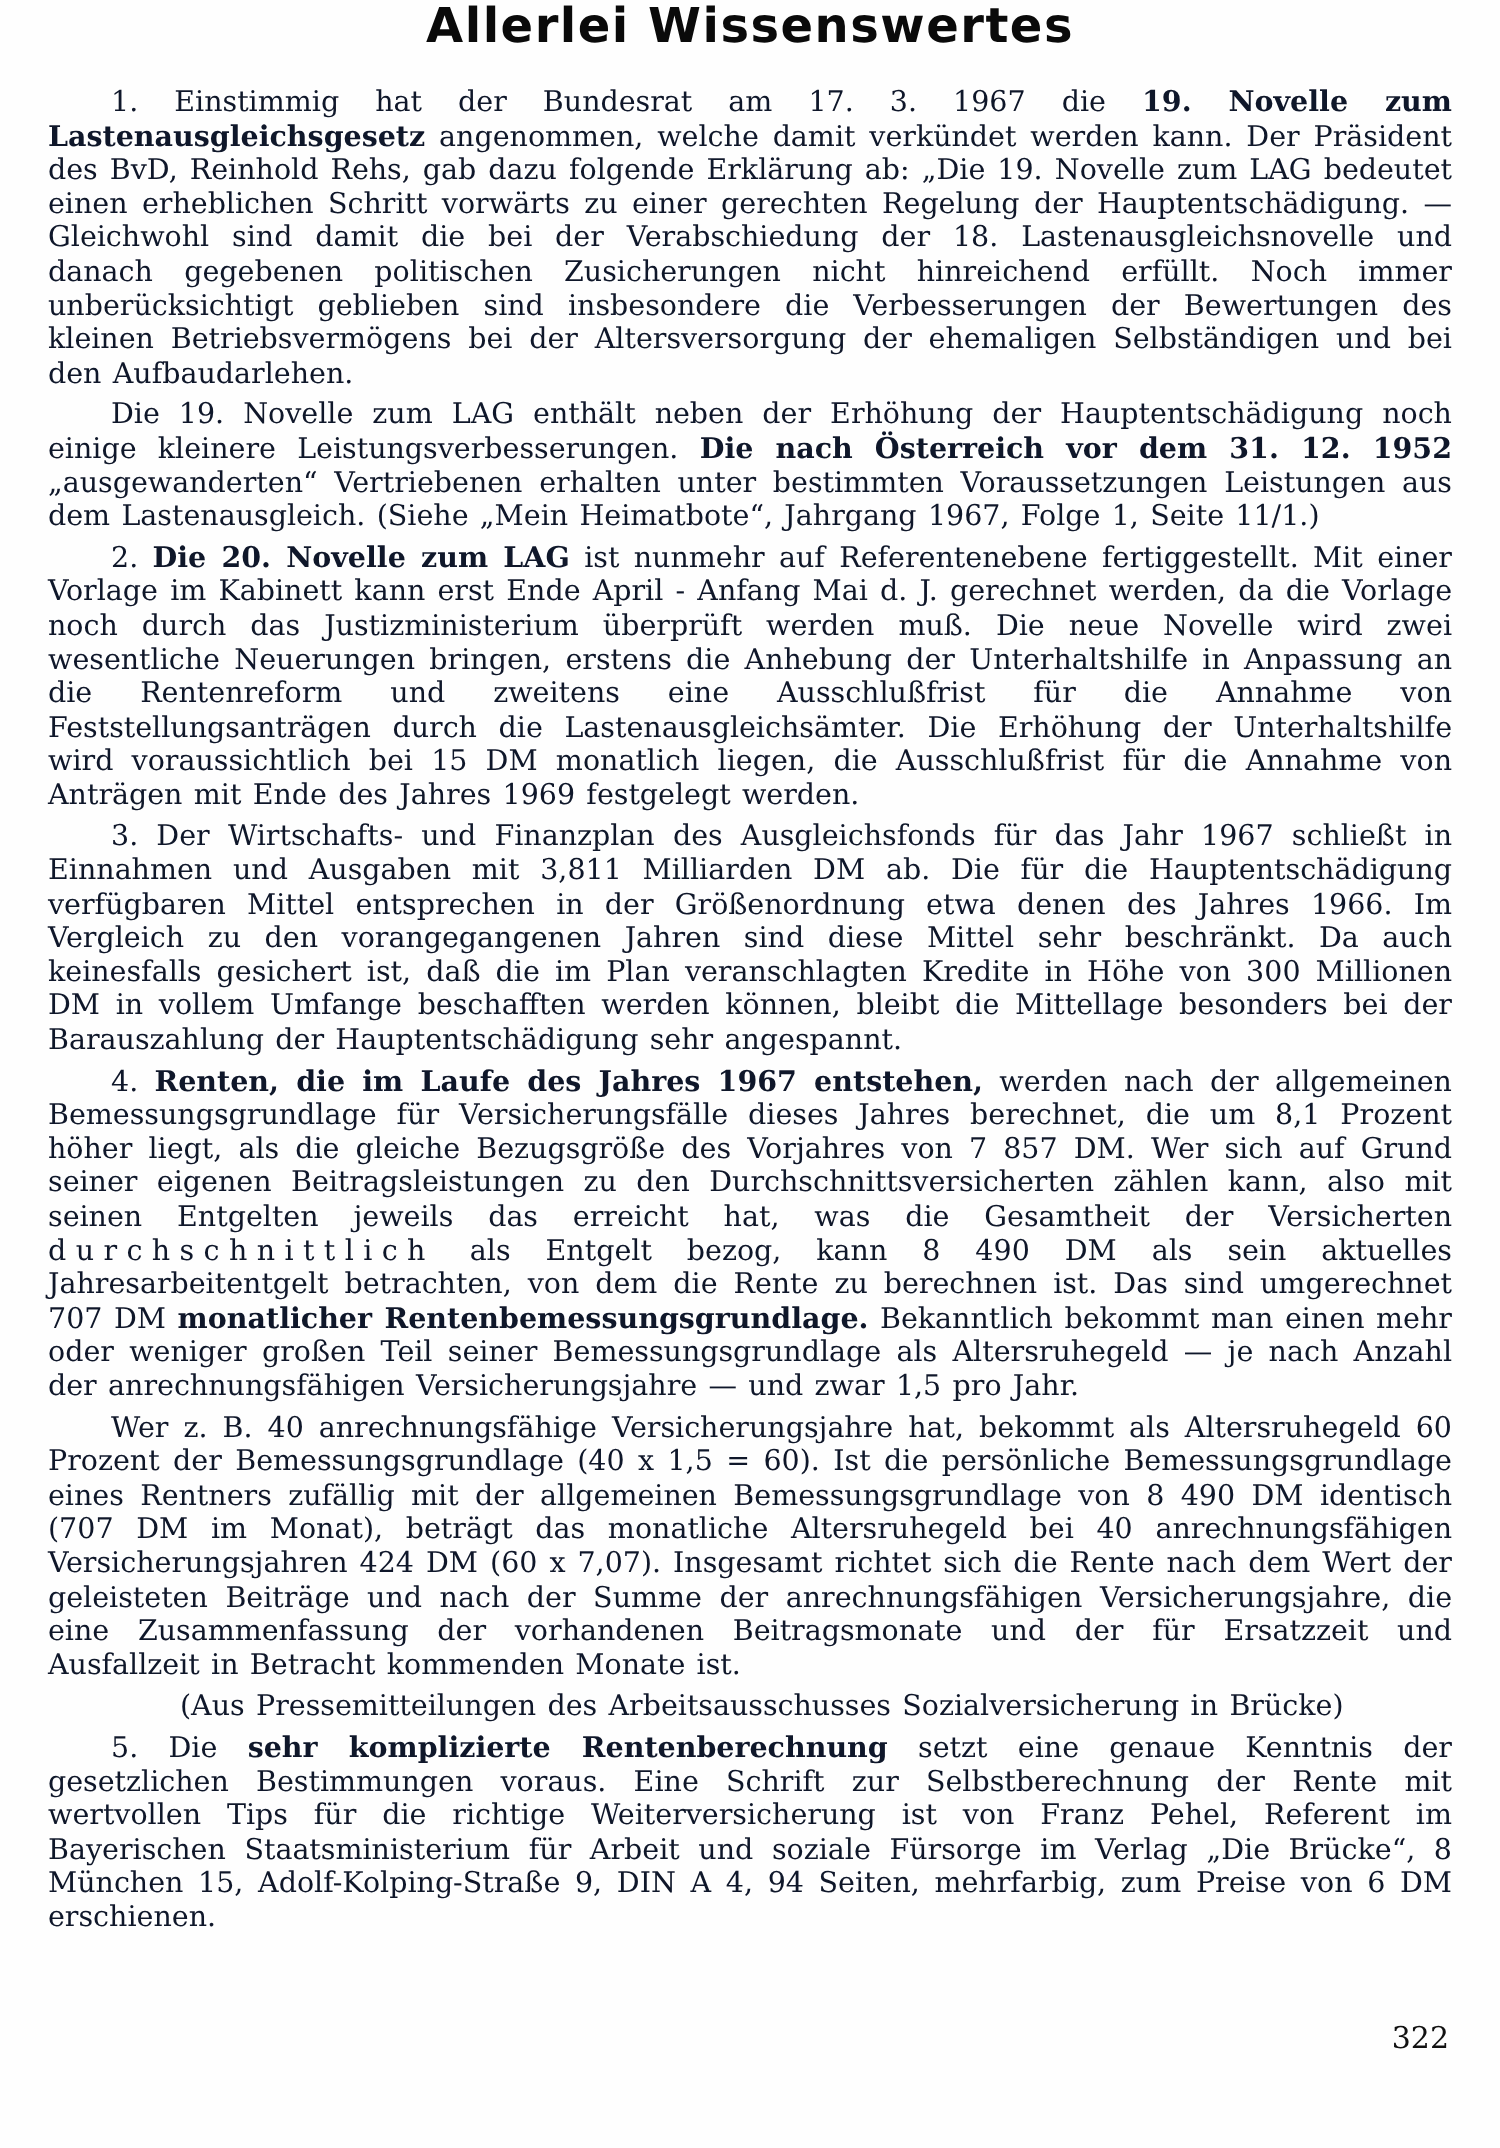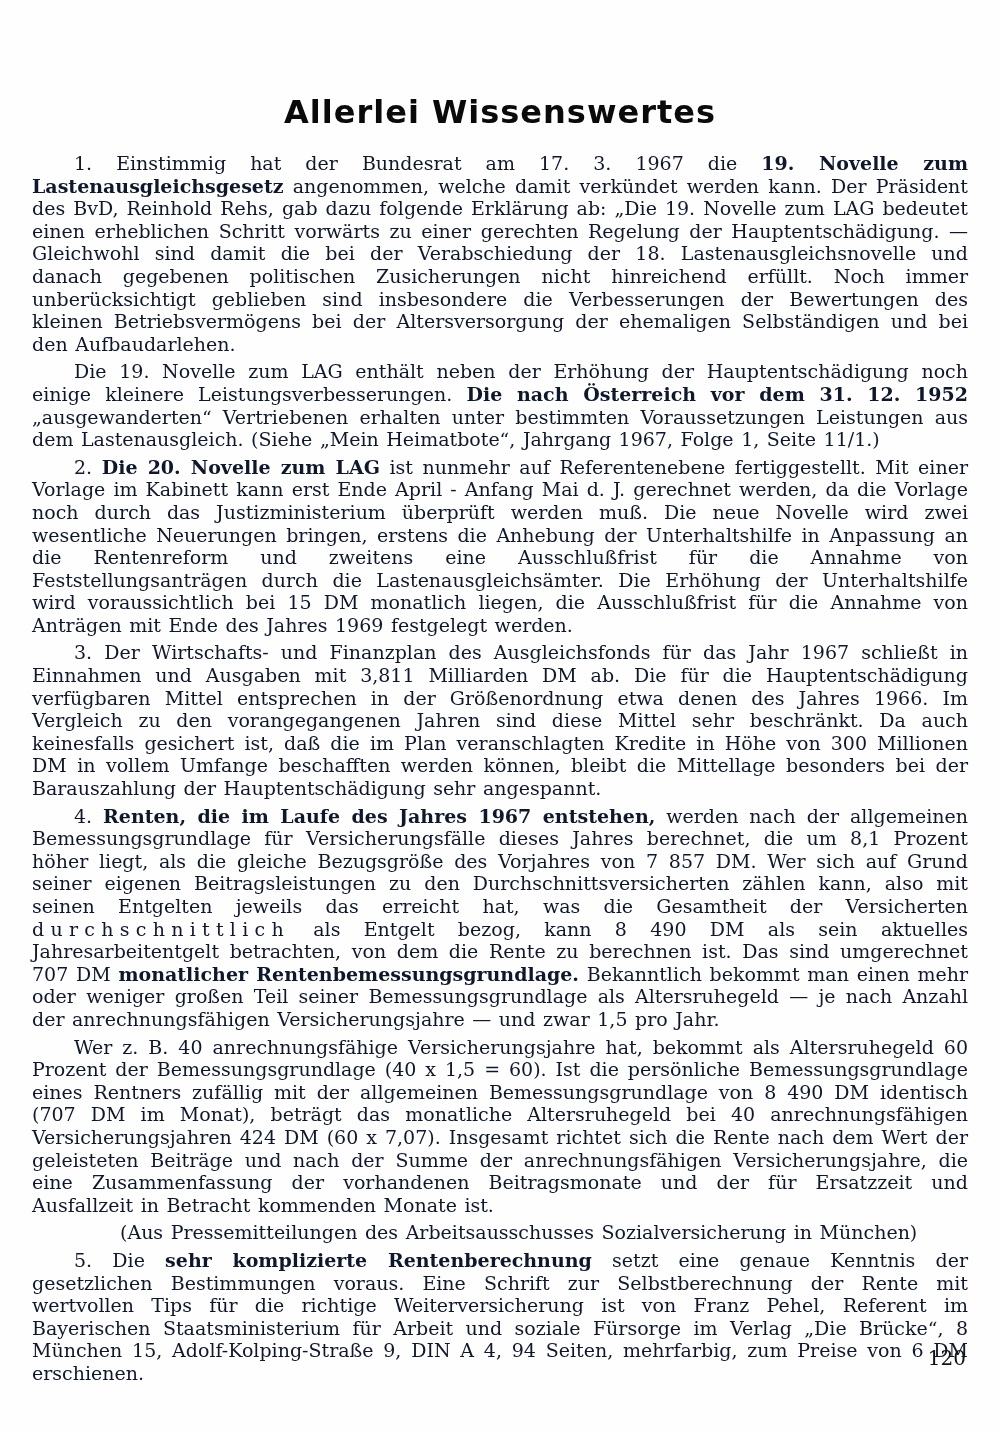--- a/index.html
+++ b/index.html
@@ -11,21 +11,20 @@
     position: relative;
     width: 1000px;
     height: 1432px;
     background: #fefefe;
     overflow: hidden;
     font-family: "DejaVu Serif", serif;
     color: #111111;
   }
   .title {
     margin: 0;
-    padding-top: 95px;
     text-align: center;
     font-family: "DejaVu Sans", sans-serif;
     font-weight: bold;
     font-size: 32px;
     line-height: 34px;
     letter-spacing: 1px;
     color: #0a0a0a;
   }
   .body-text {
     margin: 23px 32px 0 32px;
@@ -57,17 +56,17 @@
 
 <div class="page">
   <h1 class="title">Allerlei Wissenswertes</h1>
   <div class="body-text">
     <p class="para"><span>1. Einstimmig hat der Bundesrat am 17. 3. 1967 die </span><span class="seg-bold">19. Novelle zum Lastenausgleichsgesetz</span><span> angenommen, welche damit verkündet werden kann. Der Präsident des BvD, Reinhold Rehs, gab dazu folgende Erklärung ab: „Die 19. Novelle zum LAG bedeutet einen erheblichen Schritt vorwärts zu einer gerechten Regelung der Hauptentschädigung. — Gleichwohl sind damit die bei der Verabschiedung der 18. Lastenausgleichsnovelle und danach gegebenen politischen Zusicherungen nicht hinreichend erfüllt. Noch immer unberücksichtigt geblieben sind insbesondere die Verbesserungen der Bewertungen des kleinen Betriebsvermögens bei der Altersversorgung der ehemaligen Selbständigen und bei den Aufbaudarlehen.</span></p>
     <p class="para"><span>Die 19. Novelle zum LAG enthält neben der Erhöhung der Hauptentschädigung noch einige kleinere Leistungsverbesserungen. </span><span class="seg-bold">Die nach Österreich vor dem 31. 12. 1952</span><span> „ausgewanderten“ Vertriebenen erhalten unter bestimmten Voraussetzungen Leistungen aus dem Lastenausgleich. (Siehe „Mein Heimatbote“, Jahrgang 1967, Folge 1, Seite 11/1.)</span></p>
     <p class="para"><span>2. </span><span class="seg-bold">Die 20. Novelle zum LAG</span><span> ist nunmehr auf Referentenebene fertiggestellt. Mit einer Vorlage im Kabinett kann erst Ende April - Anfang Mai d. J. gerechnet werden, da die Vorlage noch durch das Justizministerium überprüft werden muß. Die neue Novelle wird zwei wesentliche Neuerungen bringen, erstens die Anhebung der Unterhaltshilfe in Anpassung an die Rentenreform und zweitens eine Ausschlußfrist für die Annahme von Feststellungsanträgen durch die Lastenausgleichsämter. Die Erhöhung der Unterhaltshilfe wird voraussichtlich bei 15 DM monatlich liegen, die Ausschlußfrist für die Annahme von Anträgen mit Ende des Jahres 1969 festgelegt werden.</span></p>
     <p class="para"><span>3. Der Wirtschafts- und Finanzplan des Ausgleichsfonds für das Jahr 1967 schließt in Einnahmen und Ausgaben mit 3,811 Milliarden DM ab. Die für die Hauptentschädigung verfügbaren Mittel entsprechen in der Größenordnung etwa denen des Jahres 1966. Im Vergleich zu den vorangegangenen Jahren sind diese Mittel sehr beschränkt. Da auch keinesfalls gesichert ist, daß die im Plan veranschlagten Kredite in Höhe von 300 Millionen DM in vollem Umfange beschafften werden können, bleibt die Mittellage besonders bei der Barauszahlung der Hauptentschädigung sehr angespannt.</span></p>
     <p class="para"><span>4. </span><span class="seg-bold">Renten, die im Laufe des Jahres 1967 entstehen,</span><span> werden nach der allgemeinen Bemessungsgrundlage für Versicherungsfälle dieses Jahres berechnet, die um 8,1 Prozent höher liegt, als die gleiche Bezugsgröße des Vorjahres von 7 857 DM. Wer sich auf Grund seiner eigenen Beitragsleistungen zu den Durchschnittsversicherten zählen kann, also mit seinen Entgelten jeweils das erreicht hat, was die Gesamtheit der Versicherten </span><span class="seg-spaced">durchschnittlich</span><span> als Entgelt bezog, kann 8 490 DM als sein aktuelles Jahresarbeitentgelt betrachten, von dem die Rente zu berechnen ist. Das sind umgerechnet 707 DM </span><span class="seg-bold">monatlicher Rentenbemessungsgrundlage.</span><span> Bekanntlich bekommt man einen mehr oder weniger großen Teil seiner Bemessungsgrundlage als Altersruhegeld — je nach Anzahl der anrechnungsfähigen Versicherungsjahre — und zwar 1,5 pro Jahr.</span></p>
     <p class="para"><span>Wer z. B. 40 anrechnungsfähige Versicherungsjahre hat, bekommt als Altersruhegeld 60 Prozent der Bemessungsgrundlage (40 x 1,5 = 60). Ist die persönliche Bemessungsgrundlage eines Rentners zufällig mit der allgemeinen Bemessungsgrundlage von 8 490 DM identisch (707 DM im Monat), beträgt das monatliche Altersruhegeld bei 40 anrechnungsfähigen Versicherungsjahren 424 DM (60 x 7,07). Insgesamt richtet sich die Rente nach dem Wert der geleisteten Beiträge und nach der Summe der anrechnungsfähigen Versicherungsjahre, die eine Zusammenfassung der vorhandenen Beitragsmonate und der für Ersatzzeit und Ausfallzeit in Betracht kommenden Monate ist.</span></p>
-    <p class="para attribution"><span>(Aus Pressemitteilungen des Arbeitsausschusses Sozialversicherung in München)</span></p>
+    <p class="para attribution"><span>(Aus Pressemitteilungen des Arbeitsausschusses Sozialversicherung in Brücke)</span></p>
     <p class="para"><span>5. Die </span><span class="seg-bold">sehr komplizierte Rentenberechnung</span><span> setzt eine genaue Kenntnis der gesetzlichen Bestimmungen voraus. Eine Schrift zur Selbstberechnung der Rente mit wertvollen Tips für die richtige Weiterversicherung ist von Franz Pehel, Referent im Bayerischen Staatsministerium für Arbeit und soziale Fürsorge im Verlag „Die Brücke“, 8 München 15, Adolf-Kolping-Straße 9, DIN A 4, 94 Seiten, mehrfarbig, zum Preise von 6 DM erschienen.</span></p>
   </div>
-  <div class="page-number">120</div>
+  <div class="page-number">322</div>
 </div>
 
 </body></html>

